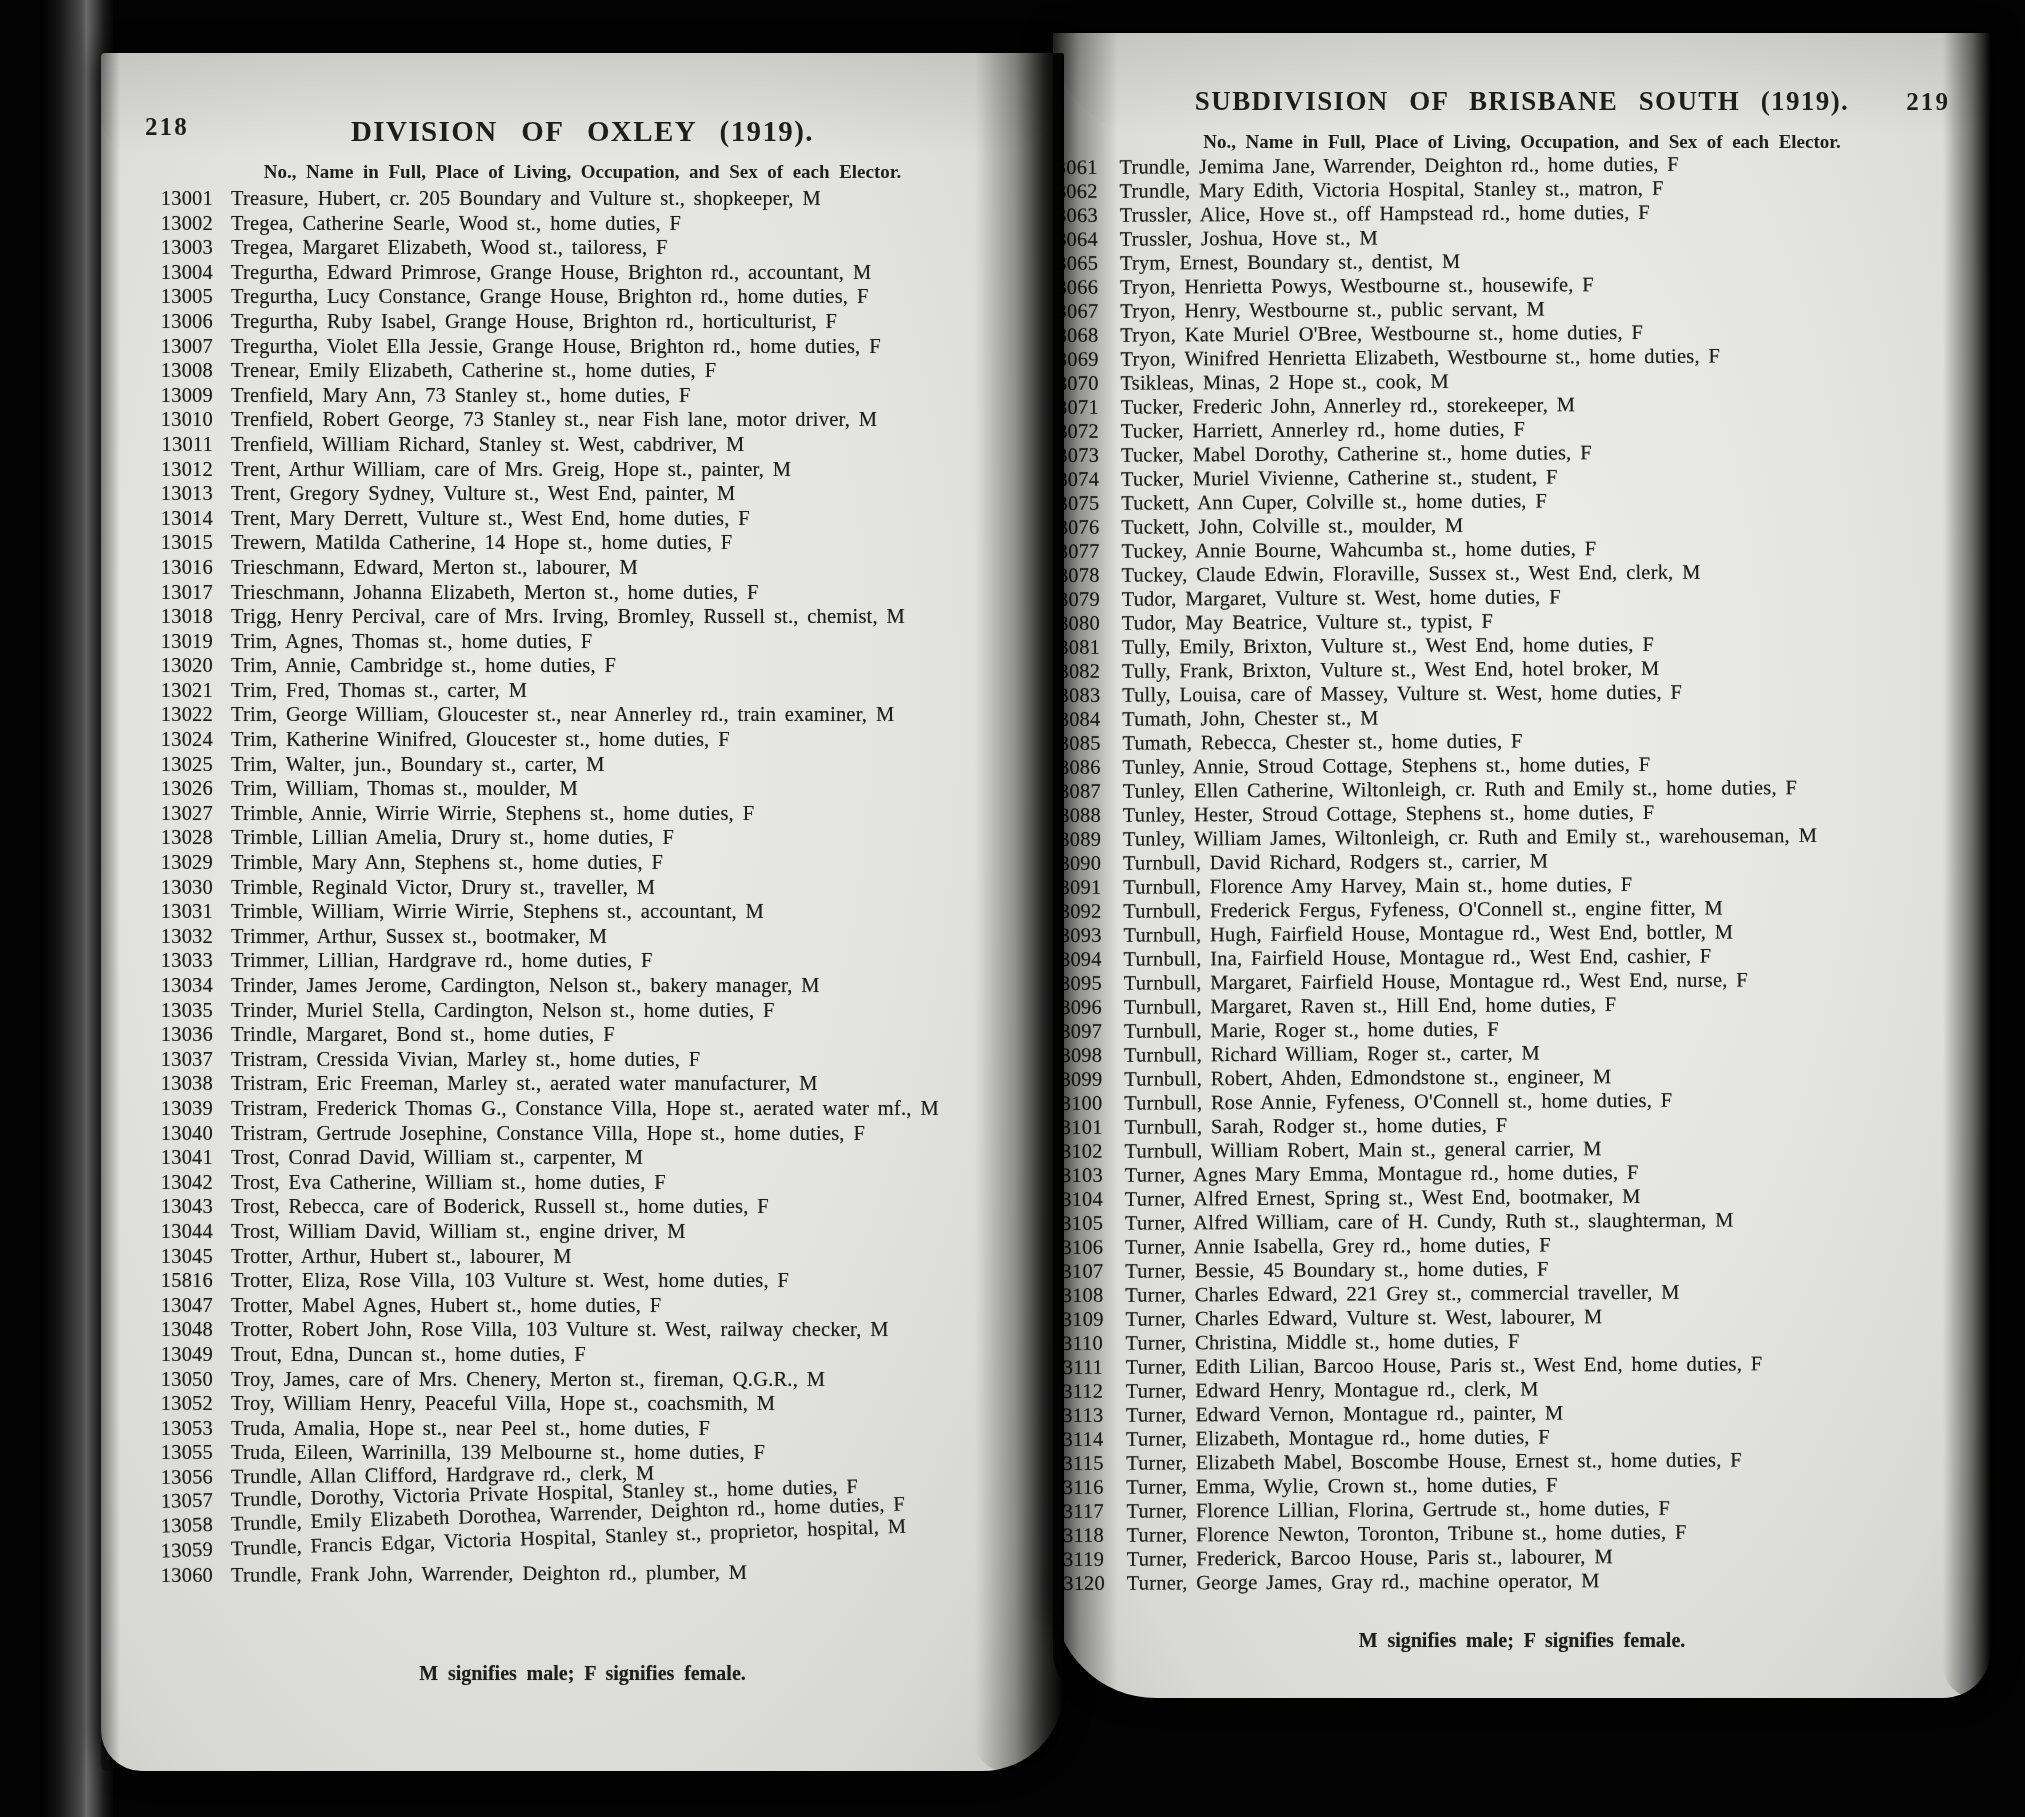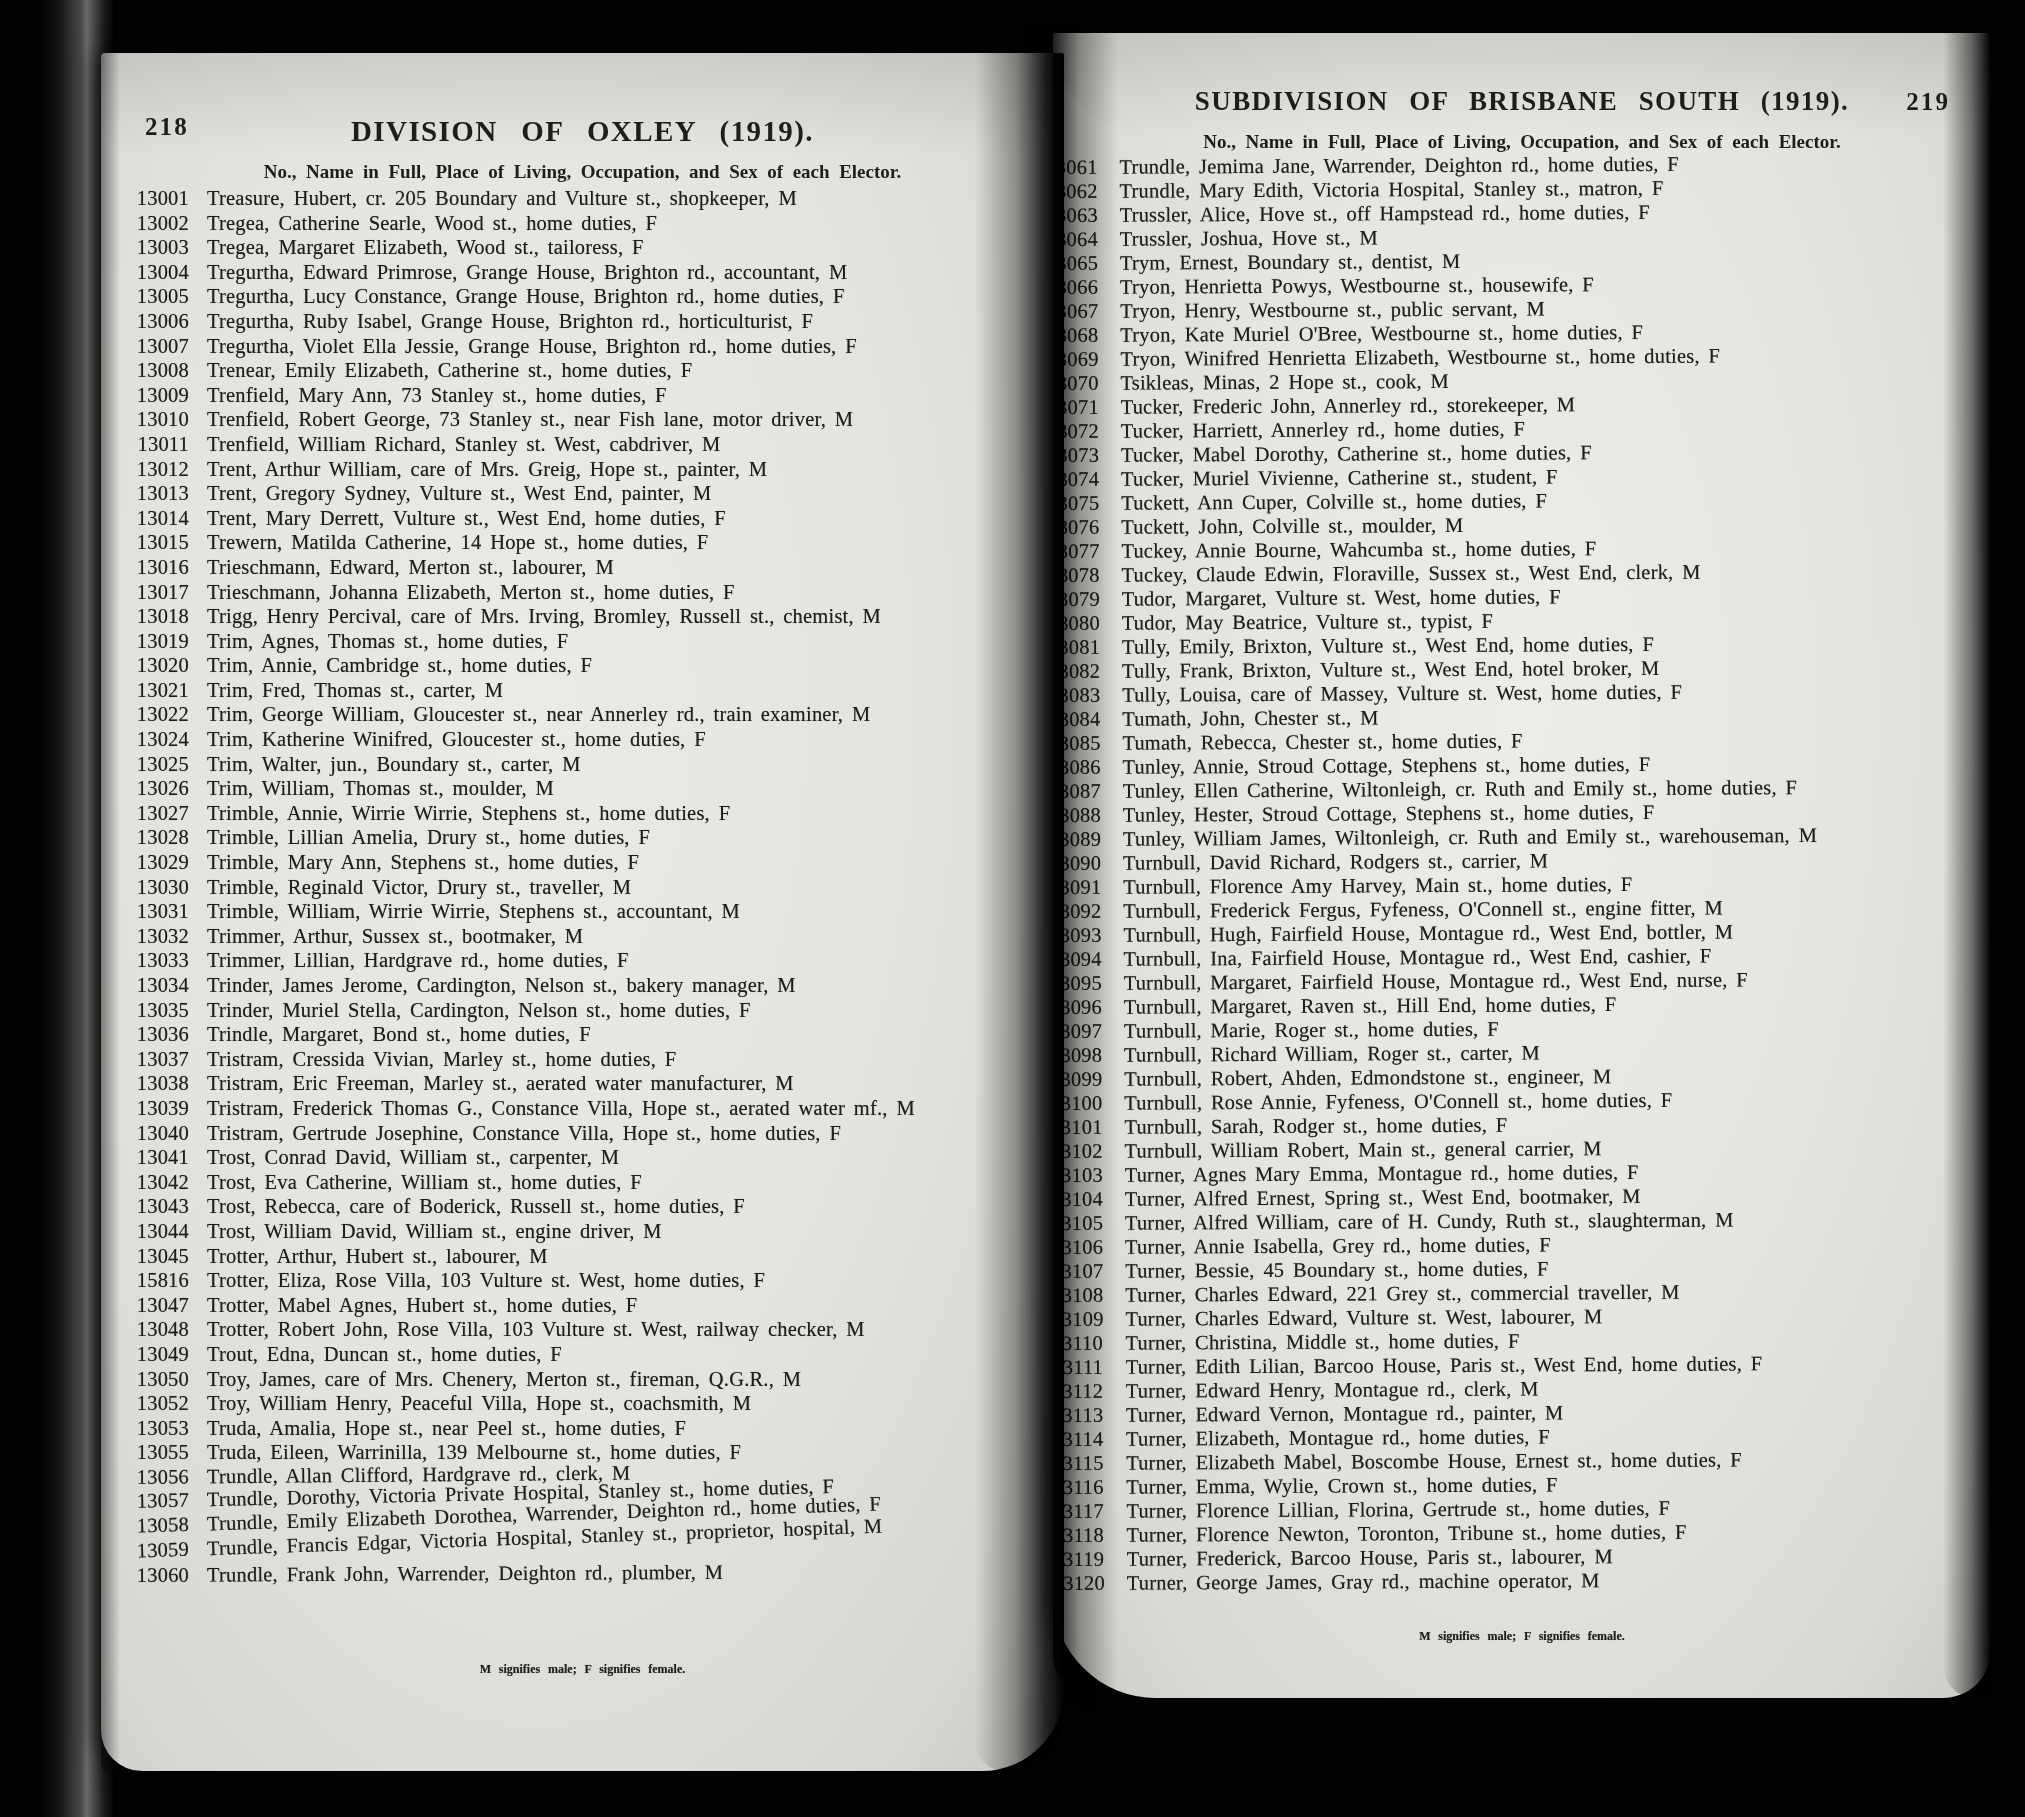--- a/index.html
+++ b/index.html
@@ -56,36 +56,36 @@
   .colhead{
     position:absolute;left:0;right:0;text-align:center;font-weight:bold;
     font-size:19px;word-spacing:4.8px;white-space:nowrap;
   }
   .page-left .colhead{top:108px;}
   .page-right .colhead{top:98px;}
   .entries{
     position:absolute;left:0;right:0;margin:0;padding:0;list-style:none;
     font-size:20.5px;word-spacing:3.4px;letter-spacing:0.2px;
   }
-  .page-left .entries{top:133px;padding-left:20px;}
+  .page-left .entries{top:133px;padding-left:44px;}
   .page-right .entries{top:122px;padding-left:2.7px;transform:rotate(-0.3deg);transform-origin:0 0;}
   .entries .row{height:24.6px;line-height:24.6px;white-space:nowrap;overflow:visible;
     text-shadow:0 0 0.7px rgba(30,30,28,.55);}
   .page-right .entries .row{height:24px;line-height:24px;}
   .entries .no{display:inline-block;text-align:right;}
   .page-left .entries .no{width:68px;margin-right:18px;}
   .page-right .entries .no{width:41px;margin-right:22.6px;}
   
   .page-left .entries .row:nth-last-child(5){transform:rotate(-.5deg);transform-origin:0 50%;}
   .page-left .entries .row:nth-last-child(4){transform:rotate(-1.2deg);transform-origin:0 50%;}
   .page-left .entries .row:nth-last-child(3){transform:rotate(-1.7deg);transform-origin:0 50%;}
   .page-left .entries .row:nth-last-child(2){transform:rotate(-1.9deg);transform-origin:0 50%;}
   .page-left .entries .row:nth-last-child(1){transform:rotate(-.3deg);transform-origin:0 50%;}
   .footer{
-    position:absolute;left:0;right:0;text-align:center;font-weight:bold;font-size:12px;
+    position:absolute;left:0;right:0;text-align:center;font-weight:bold;font-size:20px;
     word-spacing:4.8px;text-shadow:0 0 0.7px rgba(30,30,28,.5);
   }
   .page-left .footer{top:1609px;}
   .page-right .footer{top:1596px;}
   
   .page .topshade{position:absolute;left:0;top:0;right:0;height:103px;z-index:2;
     background:linear-gradient(180deg,rgba(0,0,0,.10),rgba(0,0,0,0));border-radius:inherit;pointer-events:none;}
 </style>
 </head>
 <body>

